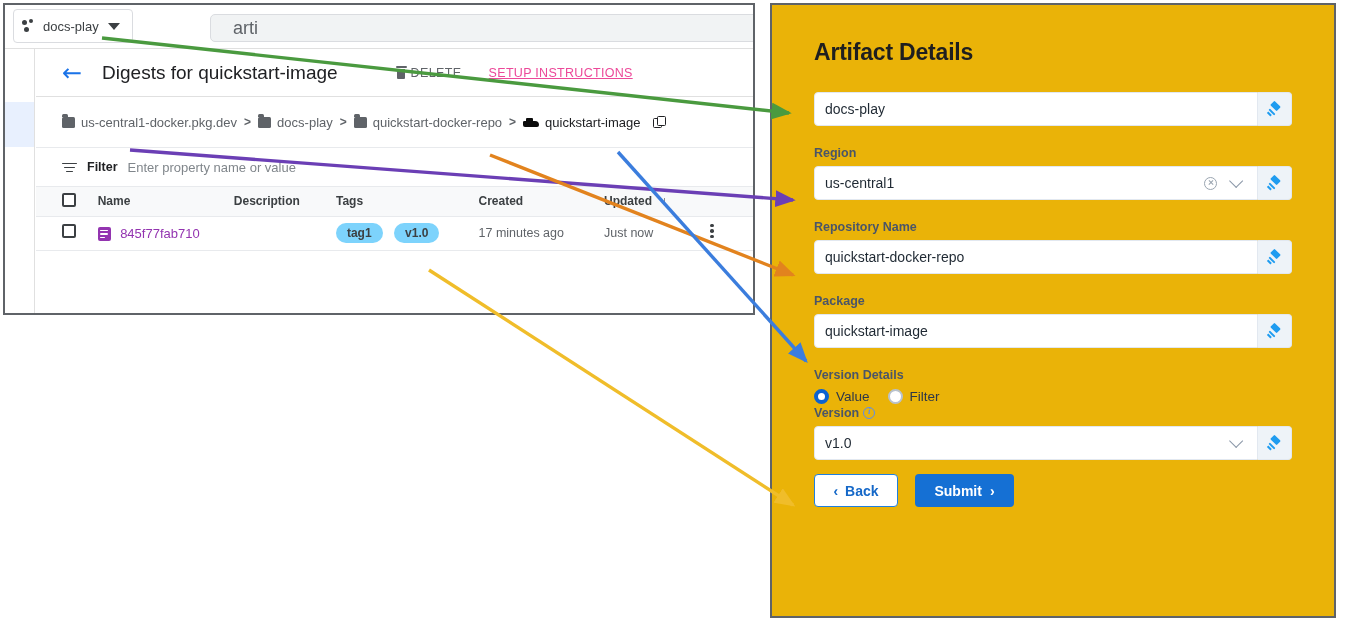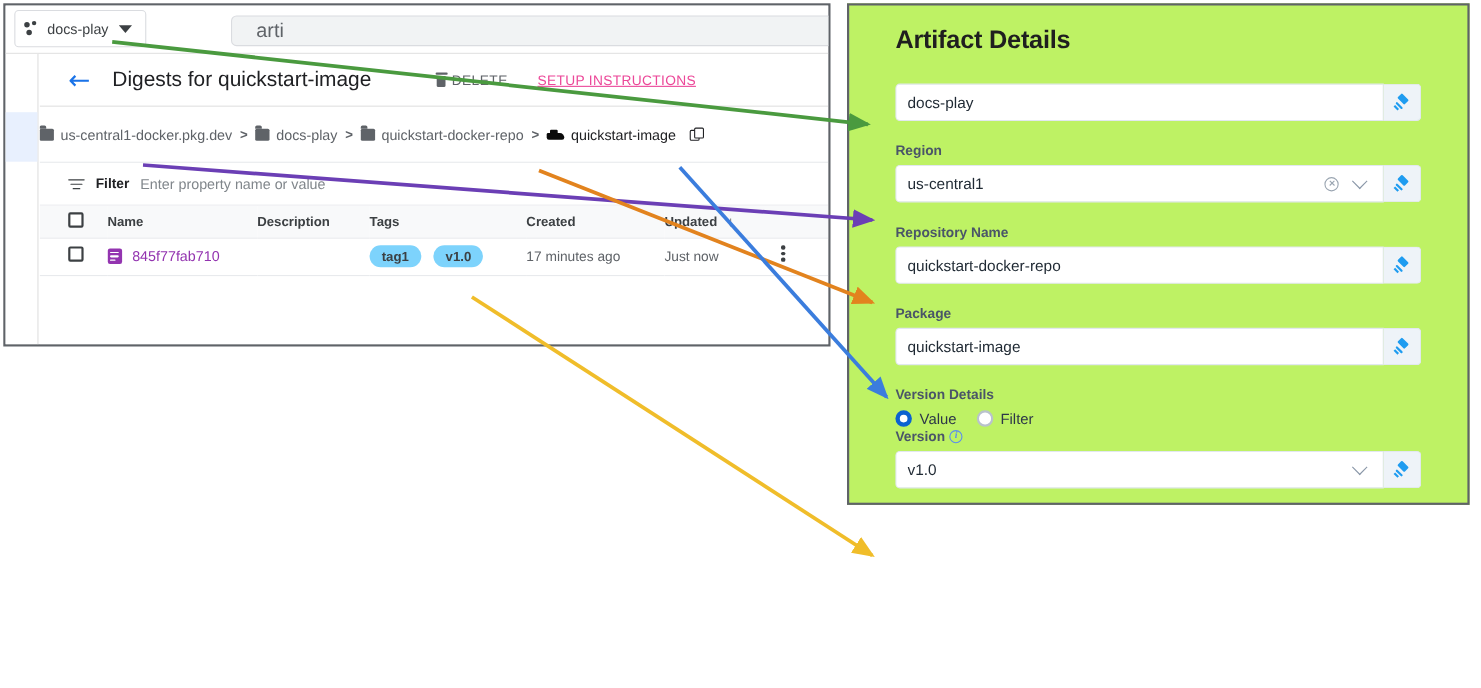--- a/index.html
+++ b/index.html
@@ -57,21 +57,21 @@
   }
   #page-title{font-size:19px;color:#202124;white-space:nowrap;}
   #header-actions{display:flex;align-items:center;gap:27px;margin-left:58px;}
   .hdr-btn{display:flex;align-items:center;gap:4px;cursor:pointer;}
   .hdr-btn .tlabel{font-size:12.5px;color:#5f6368;letter-spacing:.4px;}
   .trash{position:relative;width:11px;height:13px;display:inline-block;}
   .trash .lid{position:absolute;top:0;left:0;width:11px;height:2px;background:#5f6368;border-radius:1px;}
   .trash .body{position:absolute;top:3px;left:1.5px;width:8px;height:10px;background:#5f6368;border-radius:0 0 1px 1px;}
   #setup-link{font-size:12.5px;color:#ec4899;letter-spacing:.3px;text-decoration:underline;cursor:pointer;}
   #breadcrumb{
-    height:50px;display:flex;align-items:center;gap:7px;
+    height:50px;display:flex;align-items:center;padding-left:26px;gap:7px;
     font-size:13px;color:#5f6368;box-sizing:border-box;
   }
   .crumb{display:flex;align-items:center;gap:6px;cursor:pointer;}
   .folder-ic{
     position:relative;width:13px;height:11px;background:#5f6368;border-radius:1.5px;display:inline-block;
   }
   .folder-ic::before{
     content:"";position:absolute;left:0;top:-2.5px;width:6px;height:3px;background:#5f6368;border-radius:1.5px 1.5px 0 0;
   }
   .crumb-sep{color:#5f6368;font-weight:bold;font-size:12px;}
@@ -124,23 +124,23 @@
   .tag-pill{
     display:inline-block;background:#7dd3fc;border-radius:11px;padding:3px 11px;
     font-size:12px;color:#3c4043;margin-right:7px;font-weight:bold;
   }
   .cell-txt{font-size:12.5px;color:#5f6368;}
   .sort-arrow{font-size:12px;margin-left:6px;color:#202124;}
   .kebab{display:inline-block;cursor:pointer;}
   .kebab i{display:block;width:3.5px;height:3.5px;border-radius:50%;background:#3c4043;margin:2px 0;}
   
   #details-panel{
-    position:absolute;left:770px;top:3px;width:566px;height:456px;
-    background:#bef264;border:2px solid #5f6368;box-sizing:border-box;
-    padding:12px 42px 0 42px;overflow:hidden;
+    position:absolute;left:770px;top:3px;width:566px;height:615px;
+    background:#eab308;border:2px solid #5f6368;box-sizing:border-box;
+    padding:28px 42px 0 42px;overflow:hidden;
   }
   #details-title{font-size:23px;font-weight:bold;color:#1f1f1f;margin:6px 0 26px 0;letter-spacing:-.2px;}
   .field-group{margin-bottom:20px;}
   .field-label{font-size:12.5px;color:#4a5568;font-weight:bold;margin-bottom:6px;display:block;}
   .info-ic{
     display:inline-block;width:12px;height:12px;border:1.4px solid #5b8def;border-radius:50%;
     box-sizing:border-box;position:relative;vertical-align:-2px;margin-left:4px;cursor:pointer;
   }
   .info-ic::after{
     content:"i";position:absolute;left:0;right:0;top:-2.5px;text-align:center;

